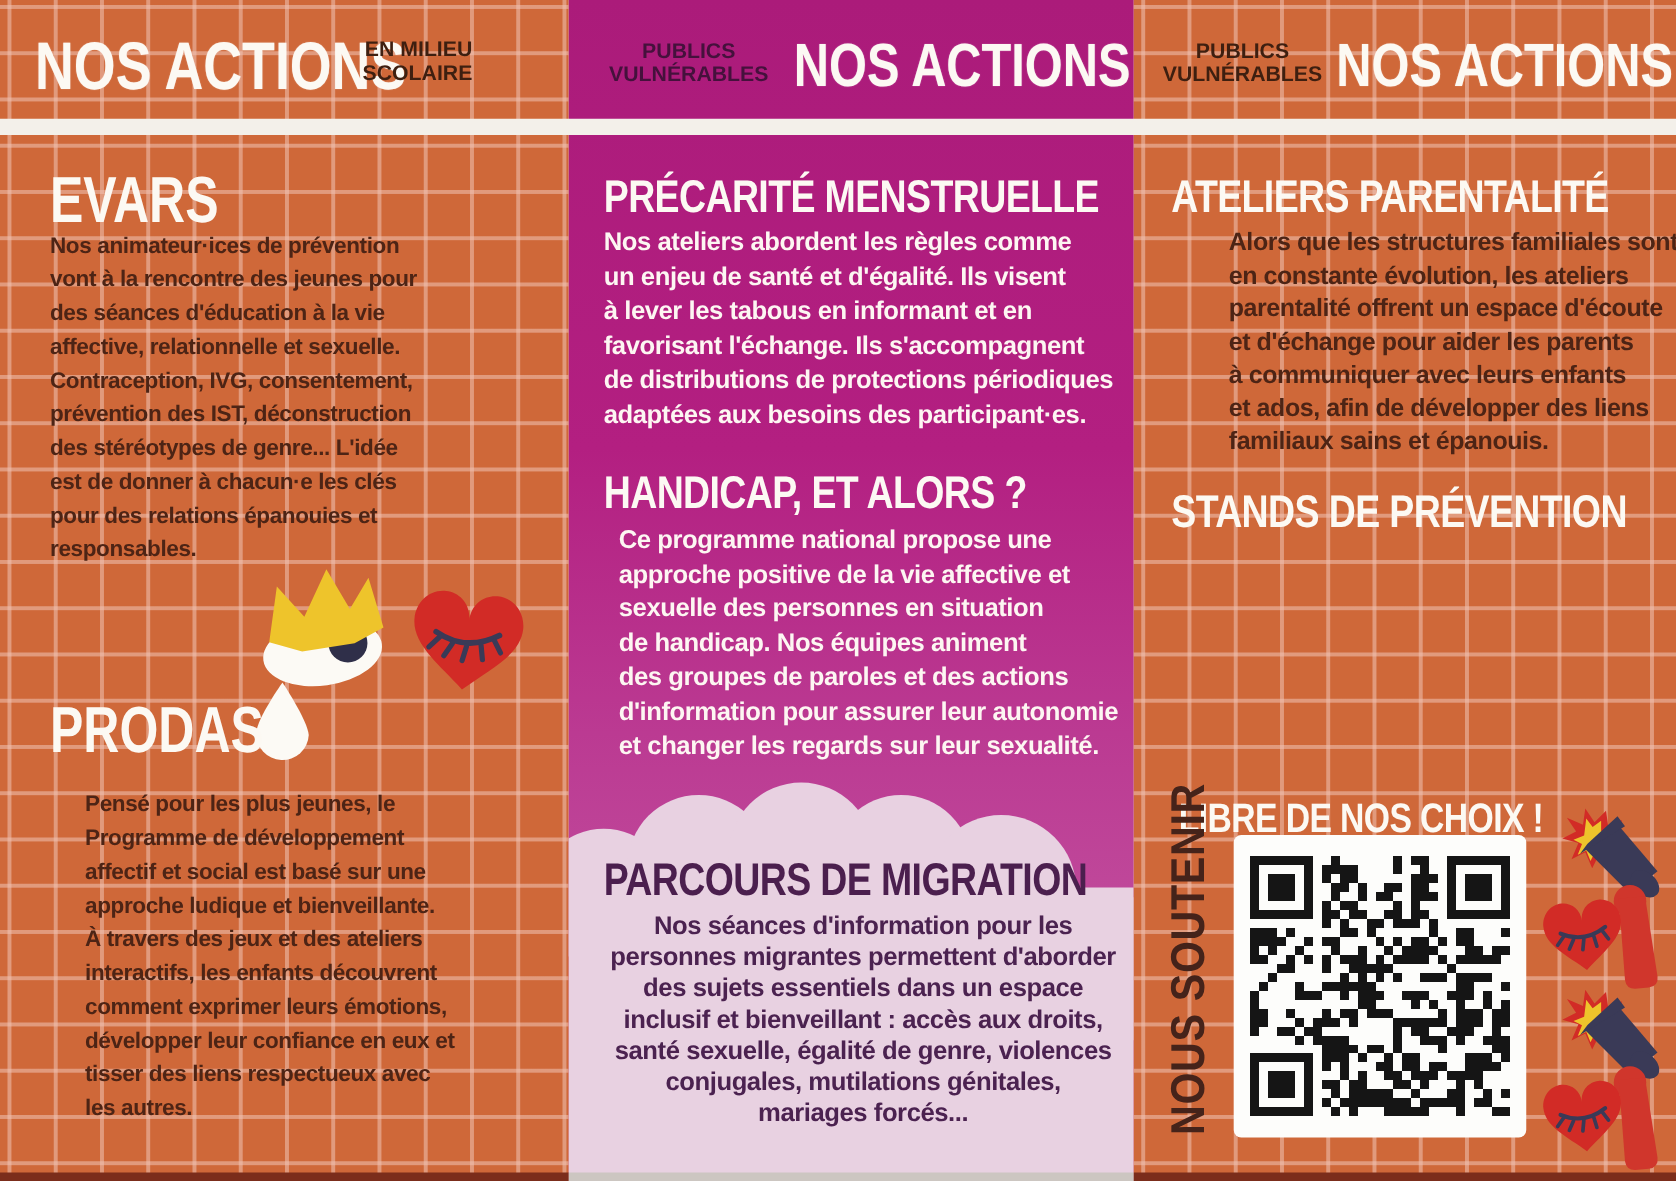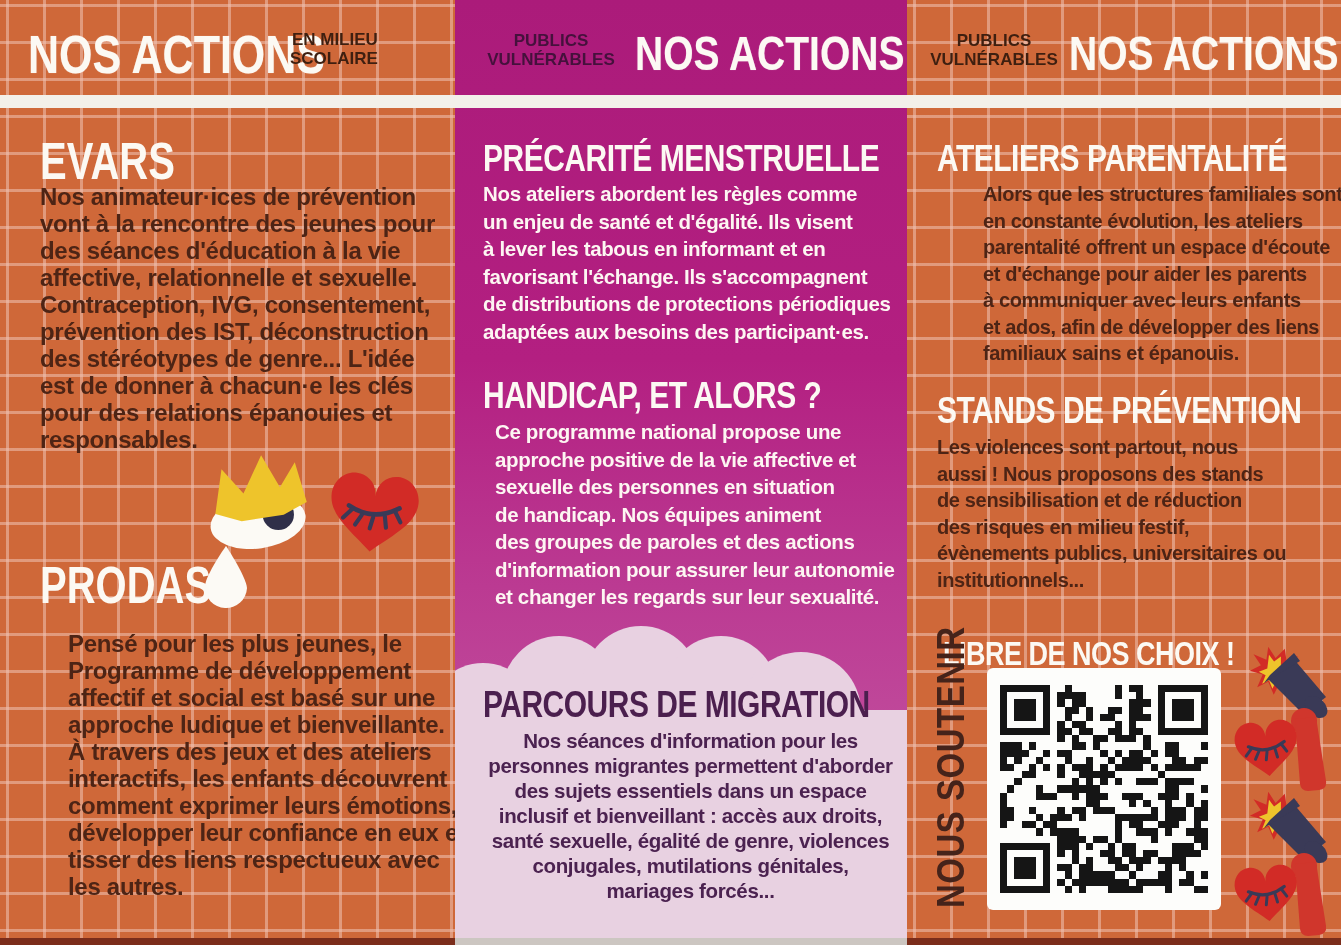--- a/index.html
+++ b/index.html
@@ -53,21 +53,21 @@
     transform:scaleY(1.3); transform-origin:left top; letter-spacing:0px; white-space:nowrap;
   }
   .h2 {
     position:absolute; font-weight:700; font-size:30px; color:#fcf9f3;
     transform:scaleY(1.22); transform-origin:left top; letter-spacing:-0.5px; white-space:nowrap;
   }
   .h2.dark { color:#4b1f4e; }
   .body-txt {
     position:absolute; white-space:pre-line; font-weight:700;
   }
-  .body-txt.on-orange { color:#4d2415; font-size:24px; line-height:27px; letter-spacing:-0.3px; }
+  .body-txt.on-orange { color:#4d2415; font-size:18px; line-height:27px; letter-spacing:-0.3px; }
   .body-txt.on-orange.r { font-size:20px; line-height:26.5px; letter-spacing:-0.35px; }
   .body-txt.on-magenta { color:#fdf6f2; font-size:20.5px; line-height:27.5px; letter-spacing:-0.35px; }
   .body-txt.on-cloud { color:#4b2250; font-size:20.5px; line-height:25px; letter-spacing:-0.35px; }
 
   
   .cloud-svg { position:absolute; left:0; top:600px; width:452px; height:345px; }
 
   
   .vertical-label {
     position:absolute; left:22px; top:908px; width:270px;
@@ -212,26 +212,20 @@
     <div class="h2" style="left:30px; top:138px;">ATELIERS PARENTALITÉ</div>
     <div class="body-txt on-orange r" style="left:36px; top:181px; width:395px;margin-left:40px;">Alors que les structures familiales sont
 en constante évolution, les ateliers
 parentalité offrent un espace d'écoute
 et d'échange pour aider les parents
 à communiquer avec leurs enfants
 et ados, afin de développer des liens
 familiaux sains et épanouis.</div>
 
     <div class="h2" style="left:30px; top:390px;">STANDS DE PRÉVENTION</div>
-    <div class="body-txt on-orange r" style="left:30px; top:434px; width:395px;">Les violences sont partout, nous
-aussi ! Nous proposons des stands
-de sensibilisation et de réduction
-des risques en milieu festif,
-évènements publics, universitaires ou
-institutionnels...</div>
 
     <div class="h2" style="left:36px; top:636px; font-size:27px;">LIBRE DE NOS CHOIX !</div>
 
     <div class="vertical-label">NOUS SOUTENIR</div>
 
     <div class="qr-box">
       <svg viewBox="0 0 29 29" shape-rendering="crispEdges" fill="#151515">
           <rect x="9" y="0" width="1" height="1"></rect>
           <rect x="16" y="0" width="1" height="1"></rect>
           <rect x="18" y="0" width="1" height="1"></rect>

